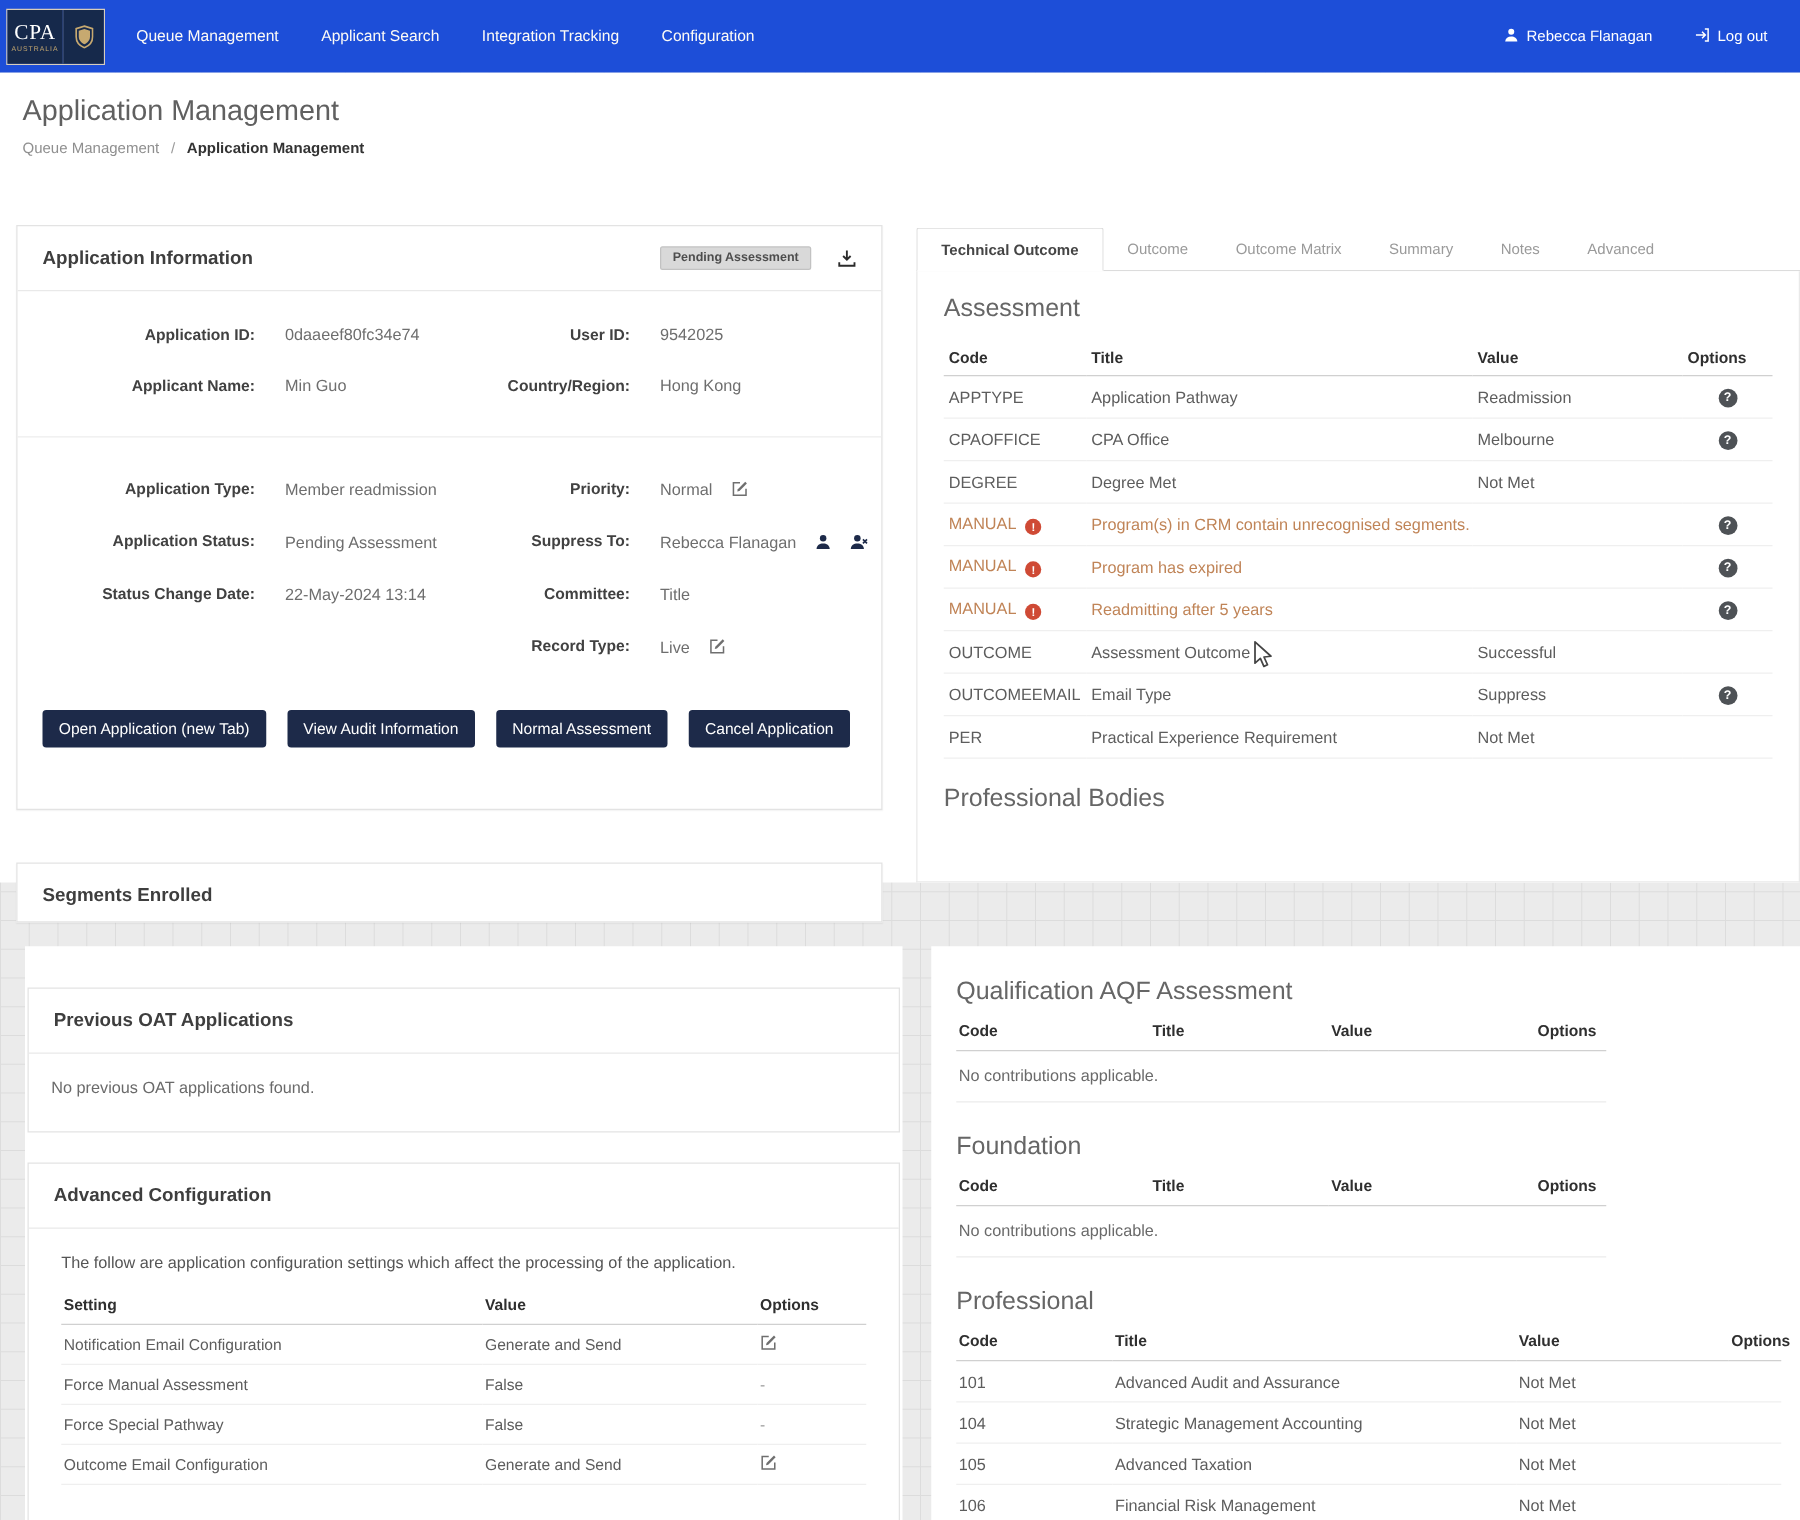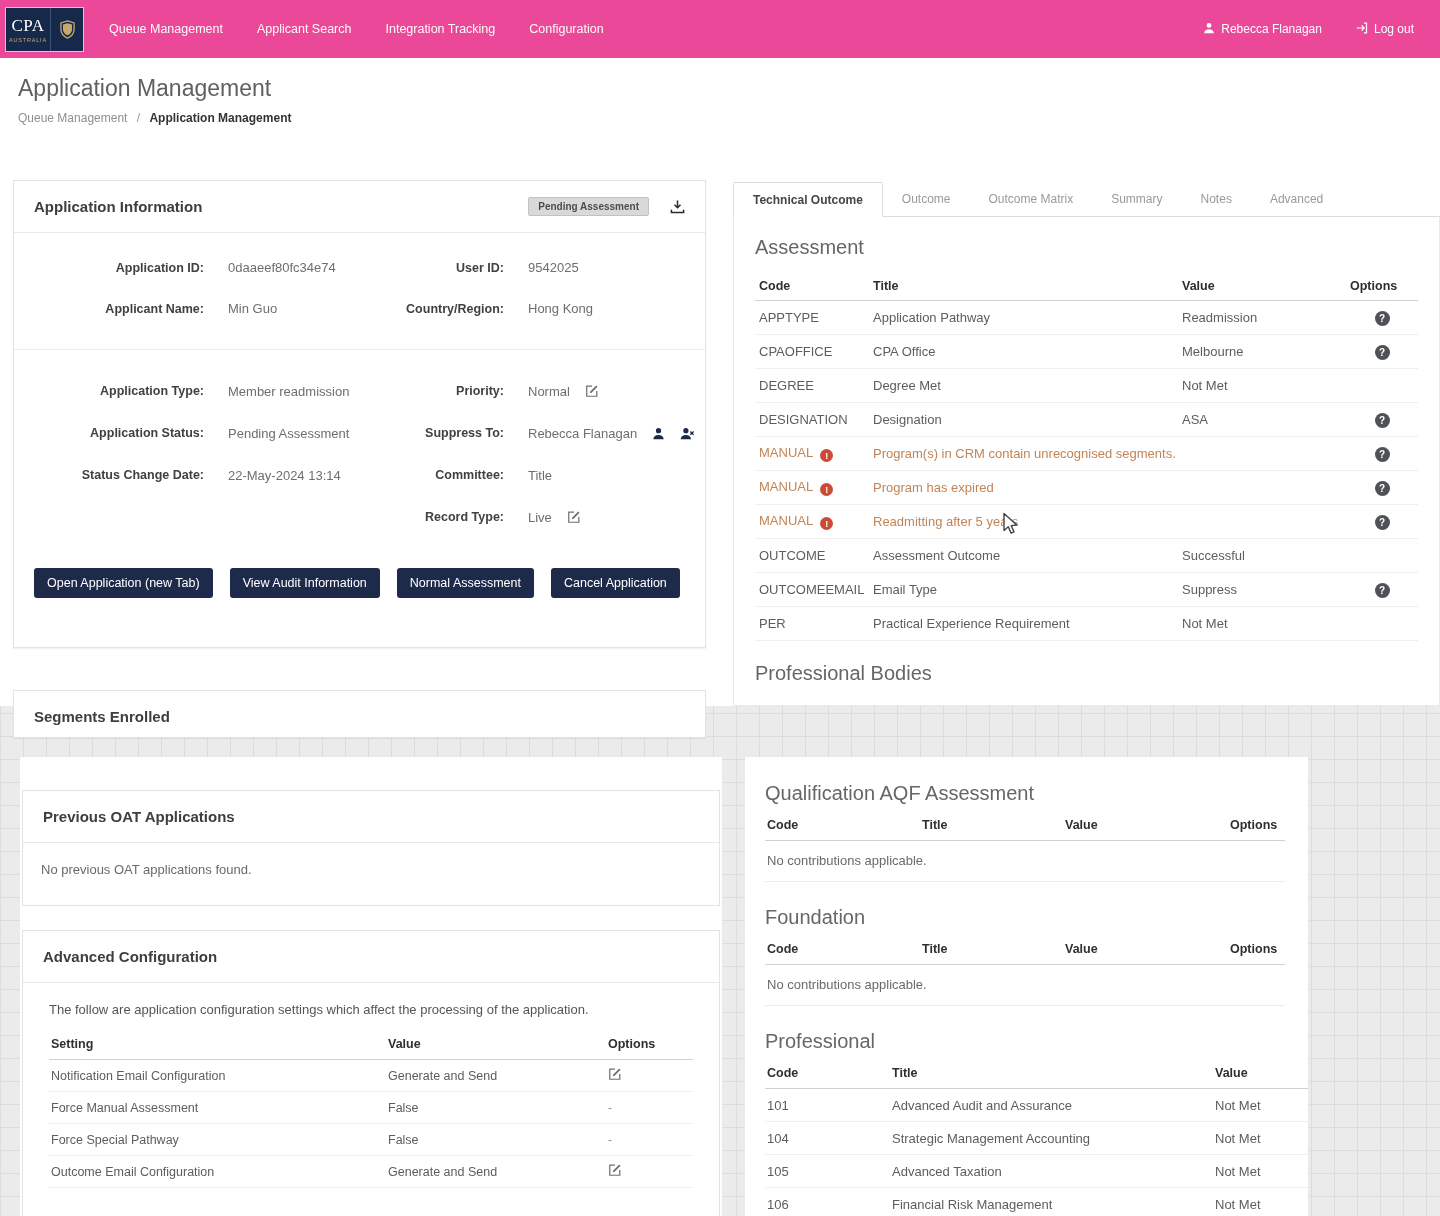--- a/index.html
+++ b/index.html
@@ -10,21 +10,21 @@
     overflow: hidden;
     background-color: #ebebeb;
     background-image:
       linear-gradient(#dcdcdc 1px, transparent 1px),
       linear-gradient(90deg, #dcdcdc 1px, transparent 1px);
     background-size: 23px 23px;
   }
 
   
   .navbar { position: absolute; top: 0; left: 0; width: 1440px; height: 58px;
-    background: #ec4899; display: flex; align-items: center; z-index: 10; }
+    background: #1d4ed8; display: flex; align-items: center; z-index: 10; }
   .brand { display: flex; align-items: stretch; margin-left: 5px; height: 45px;
     border: 1px solid #d8cdb9; }
   .brand-box { background: #16294b; display: flex; flex-direction: column;
     align-items: center; justify-content: center; }
   .brand-cpa-box { width: 44px; }
   .brand-cpa { font-family: "Liberation Serif", serif; color: #fff; font-size: 17px; letter-spacing: .5px; }
   .brand-aus { font-size: 5.5px; color: #c7a970; letter-spacing: .8px; margin-top: 1px; }
   .brand-crest-box { width: 33px; border-left: 1px solid #3c4f78; }
   .nav-items { margin-left: 8px; display: flex; height: 58px; }
   .nav-link { padding: 0 17px; line-height: 58px; color: #fdfbf6; font-size: 12.5px;
@@ -106,21 +106,21 @@
   .adv-card { margin-top: 24px; min-height: 294px; }
   .adv-desc { padding: 19px 26px 4px; font-size: 13px; color: #555; }
   .adv-table { width: calc(100% - 52px); margin: 8px 26px 0; table-layout: fixed; }
   .adv-table th { padding: 8px 2px; }
   .adv-table td { font-size: 12.5px; color: #5d5d5d; height: 32px; padding: 0 2px;
     border-bottom: 1px solid #efefef; white-space: nowrap; overflow: hidden; }
   .col-setting { width: 337px; } .col-aval { width: 220px; }
   .dash { color: #9a9a9a; }
 
   
-  .bottom-right { position: absolute; left: 745px; top: 757px; width: 563px; height: 459px;
+  .bottom-right { position: absolute; left: 745px; top: 757px; width: 695px; height: 459px;
     background: #fff; overflow: hidden; padding: 0 20px; }
   .qh-aqf { margin-top: 25px; }
   .qh-mid { margin-top: 24px; }
   .q-table { margin-top: 5px; table-layout: fixed; }
   .q-table th { padding: 8px 2px; }
   .aqf-table { width: 520px; }
   .aqf-table .qc1 { width: 155px; } .aqf-table .qc2 { width: 143px; }
   .aqf-table .qc3 { width: 165px; } .aqf-table .qc4 { width: 57px; }
   .empty-note { font-size: 13px; color: #6a6a6a; padding: 12px 2px 13px;
     border-bottom: 1px solid #ececec; width: 520px; }
@@ -366,26 +366,20 @@
             <td class="c-opt"><span class="help-ic">?</span></td>
           </tr>
 
           <tr>
             <td class="c-code"><span>DEGREE</span></td>
             <td class="c-title">Degree Met</td>
             <td class="c-value">Not Met</td>
             <td class="c-opt"></td>
           </tr>
 
-          <tr>
-            <td class="c-code"><span>DESIGNATION</span></td>
-            <td class="c-title">Designation</td>
-            <td class="c-value">ASA</td>
-            <td class="c-opt"><span class="help-ic">?</span></td>
-          </tr>
 
           <tr class="warn">
             <td class="c-code"><span>MANUAL</span><span class="warn-ic">!</span></td>
             <td class="c-title">Program(s) in CRM contain unrecognised segments.</td>
             <td class="c-value"></td>
             <td class="c-opt"><span class="help-ic">?</span></td>
           </tr>
 
           <tr class="warn">
             <td class="c-code"><span>MANUAL</span><span class="warn-ic">!</span></td>

